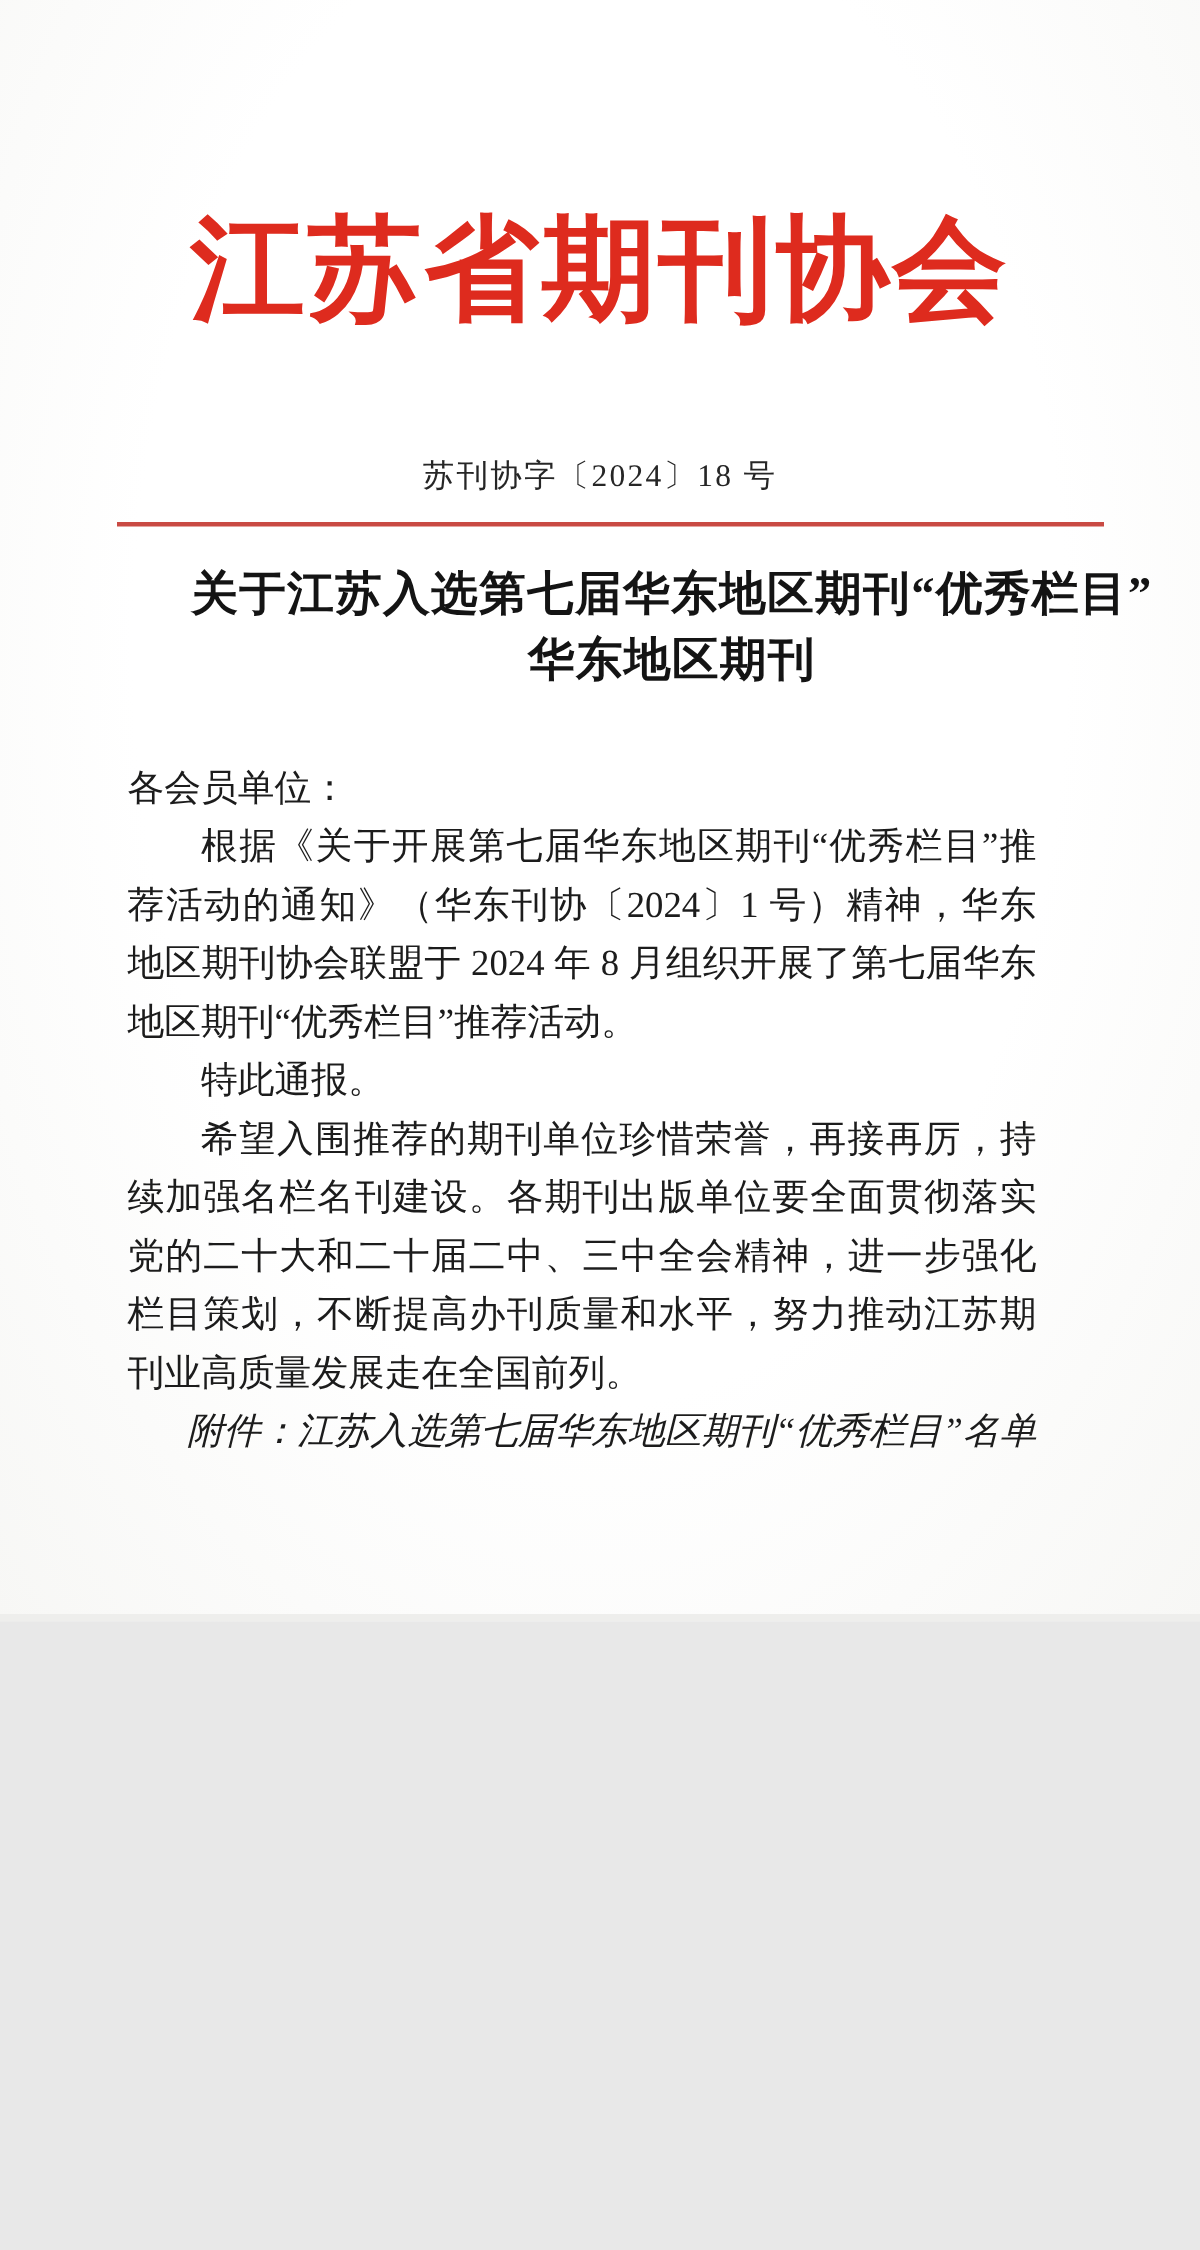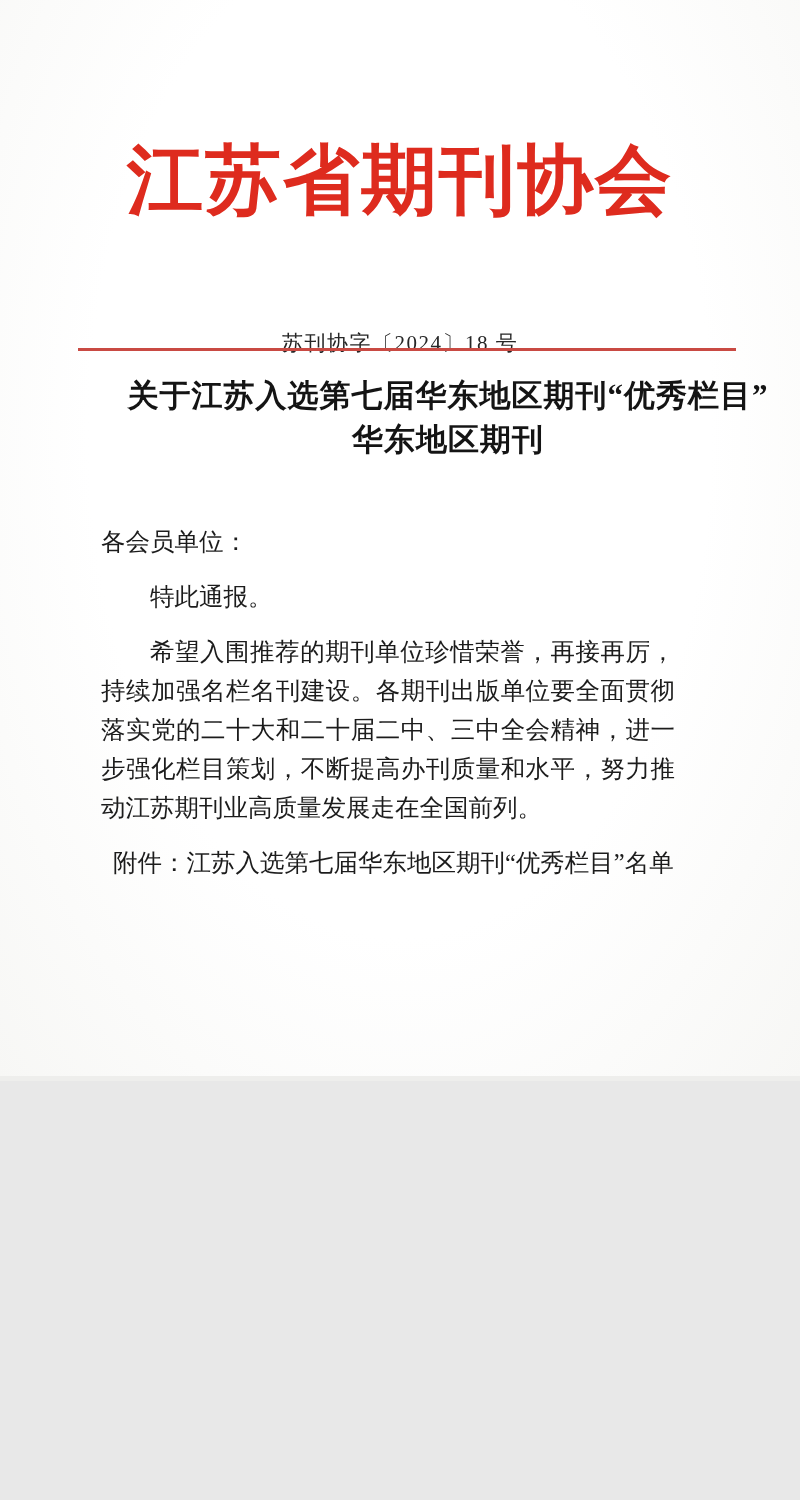--- a/index.html
+++ b/index.html
@@ -13,41 +13,41 @@
   }
   .org-title {
     position:absolute; top:133px; left:0; width:100%;
     text-align:center;
     font-size:76px; font-weight:900; letter-spacing:2px;
     color:#de2b1e; line-height:1.25;
   }
   .doc-number {
     position:absolute; top:303px; left:0; width:100%;
     text-align:center;
-    font-size:21px; letter-spacing:1.5px; color:#262626;margin-top:26px;
+    font-size:21px; letter-spacing:1.5px; color:#262626;
   }
   .red-rule {
     position:absolute; top:348px; left:78px;
     width:658px; height:3px;
     background:#c94a43;
   }
   .doc-title {
     position:absolute; top:374px; left:0; width:100%;
     text-align:center;
     font-size:31px; font-weight:bold; letter-spacing:1px;
     line-height:44px; color:#141414;padding-left:48px;
   }
   .body {
     position:absolute; top:506px; left:85px; width:606px;
     font-size:24.5px; line-height:39px; color:#1c1c1c;
     text-align:justify; text-justify:inter-character;
   }
-  .body p { margin:16px; }
+  .body p { margin:0; }
   .para { text-indent:2em; }
-  .attachment { margin-top:30px; padding-left:12px; text-align:left; }
+  .attachment { margin-top:30px; padding-left:12px; text-align:right;font-style:italic; }
   .seal {
     position:absolute; left:441px; top:1223px;
     width:174px; height:174px;
     opacity:0.85;
   }
   .signature {
     position:absolute; top:1285px; left:428px; width:212px;
     text-align:center; font-size:22px; letter-spacing:1px; color:#111;
   }
   .sign-date {
@@ -70,20 +70,21 @@
 
   <div class="red-rule"></div>
 
   <div class="doc-title">
     <div>关于江苏入选第七届华东地区期刊“优秀栏目”</div>
     <div>华东地区期刊</div>
   </div>
 
   <div class="body">
     <p class="salutation">各会员单位：</p>
+    <p class="para">根据《关于开展第七届华东地区期刊“优秀栏目”推荐活动的通知》（华东刊协〔2024〕1 号）精神，华东地区期刊协会联盟于 2024 年 8 月组织开展了第七届华东地区期刊“优秀栏目”推荐活动。</p>
     <p class="para">特此通报。</p>
     <p class="para">希望入围推荐的期刊单位珍惜荣誉，再接再厉，持续加强名栏名刊建设。各期刊出版单位要全面贯彻落实党的二十大和二十届二中、三中全会精神，进一步强化栏目策划，不断提高办刊质量和水平，努力推动江苏期刊业高质量发展走在全国前列。</p>
     <p class="attachment">附件：江苏入选第七届华东地区期刊“优秀栏目”名单</p>
   </div>
 
   <div class="seal">
     <svg viewBox="0 0 174 174" width="174" height="174">
       <circle cx="87" cy="87" r="81" fill="none" stroke="#e7607a" stroke-width="6"></circle>
       <polygon fill="#da3d4d" fill-opacity="0.9" points="87,55 95.8,80.9 123.1,81.3 101.3,97.6 109.3,123.7 87,108 64.7,123.7 72.7,97.6 50.9,81.3 78.2,80.9"></polygon>
       <defs>

